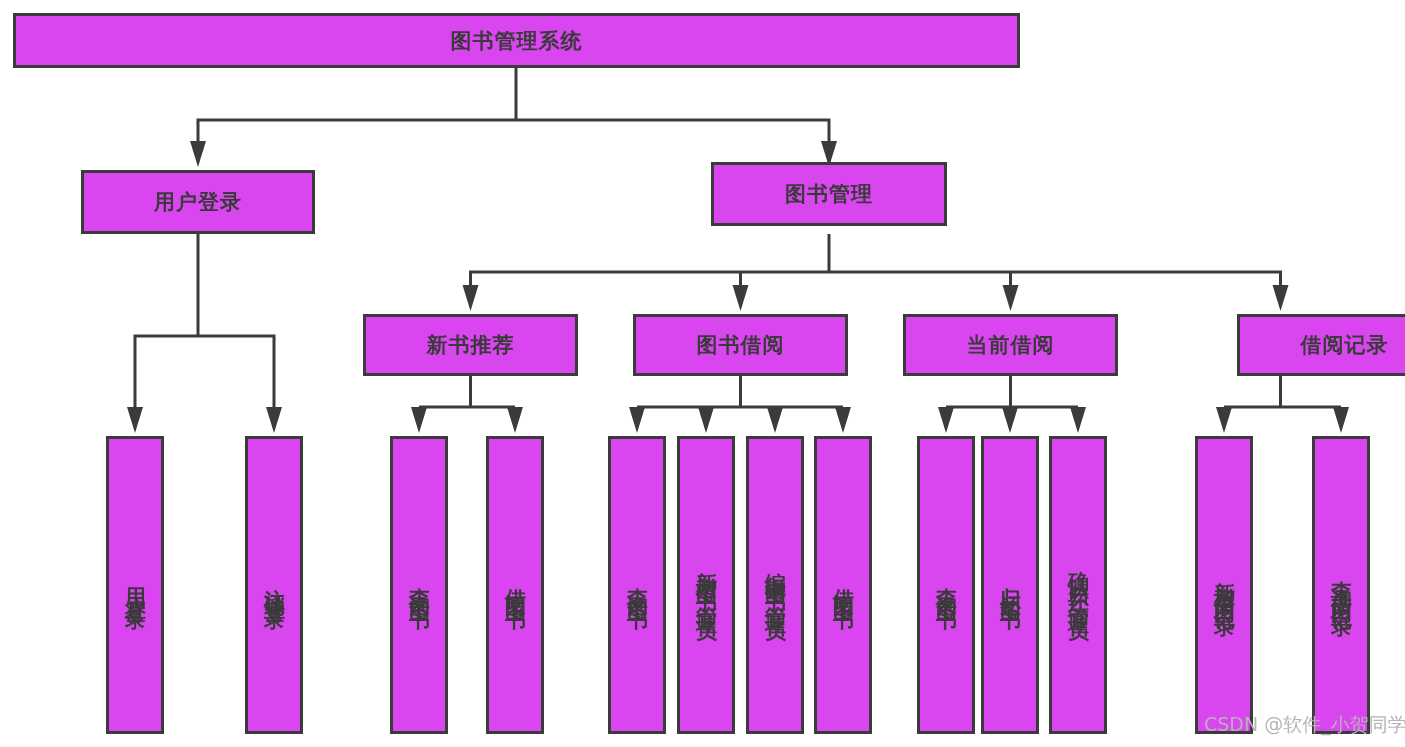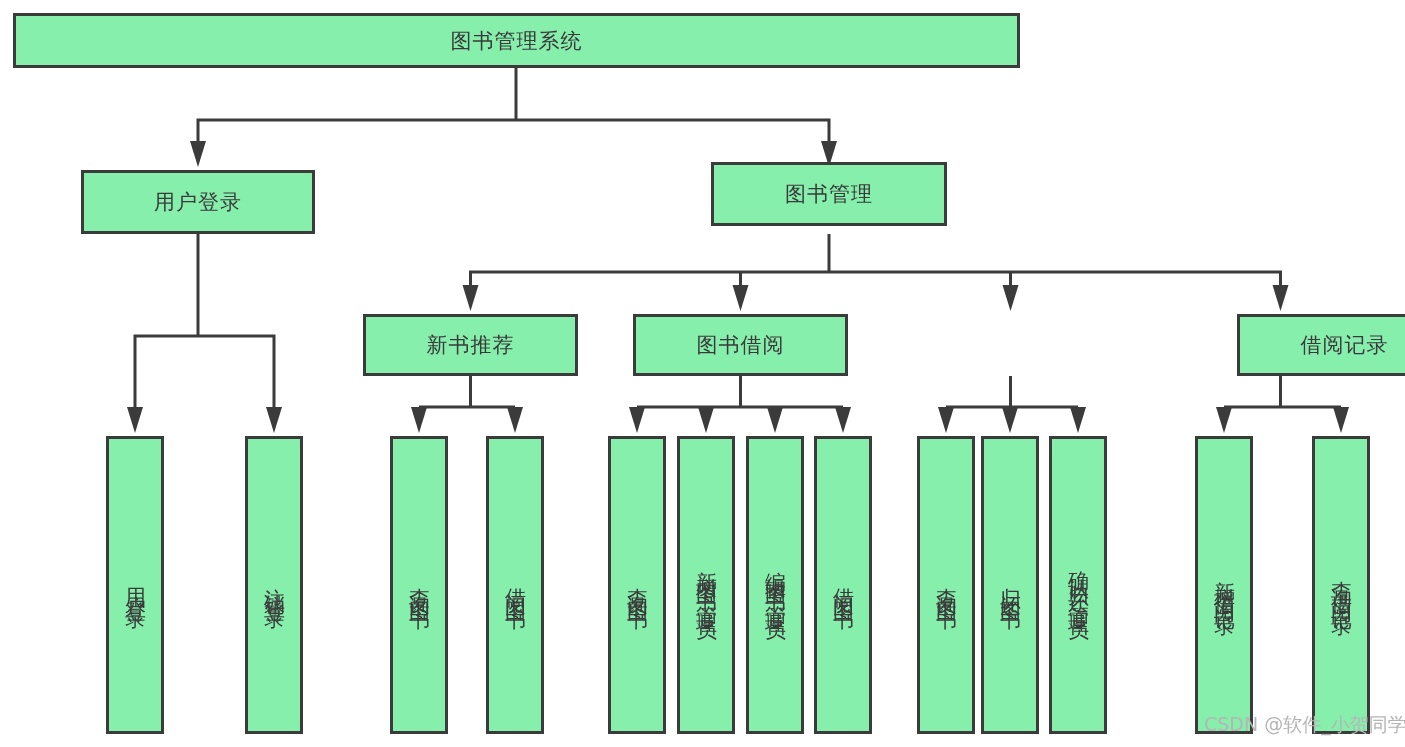--- a/index.html
+++ b/index.html
@@ -18,26 +18,27 @@
     width: 1405px; height: 747px;
     pointer-events: none;
   }
   #connectors path {
     stroke: #3b3b3b;
     stroke-width: 3;
     fill: none;
   }
   .node {
     position: absolute;
-    background: #86efac;
+    background: #d946ef;
     border: 3px solid #3b3b3b;
     display: flex;
     align-items: center;
     justify-content: center;
     color: #3a3a3a;
+    font-weight: bold;
   }
   .hlabel {
     font-size: 21px;
     letter-spacing: 1px;
     white-space: nowrap;
   }
   .vbox {
     top: 436px;
     height: 298px;
     width: 58px;
@@ -119,20 +120,23 @@
   <div class="node" style="left:711px; top:162px; width:236px; height:64px">
     <span class="hlabel">图书管理</span>
   </div>
 
   <div class="node" style="left:633px; top:314px; width:215px; height:62px">
     <span class="hlabel">图书借阅</span>
   </div>
   <div class="node" style="left:363px; top:314px; width:215px; height:62px">
     <span class="hlabel">新书推荐</span>
   </div>
+  <div class="node" style="left:903px; top:314px; width:215px; height:62px">
+    <span class="hlabel">当前借阅</span>
+  </div>
   <div class="node" style="left:1237px; top:314px; width:215px; height:62px">
     <span class="hlabel">借阅记录</span>
   </div>
 
   <div class="node vbox" style="left:106px">
     <span class="vlabel">用户登录</span>
   </div>
   <div class="node vbox" style="left:245px">
     <span class="vlabel">注销登录</span>
   </div>

